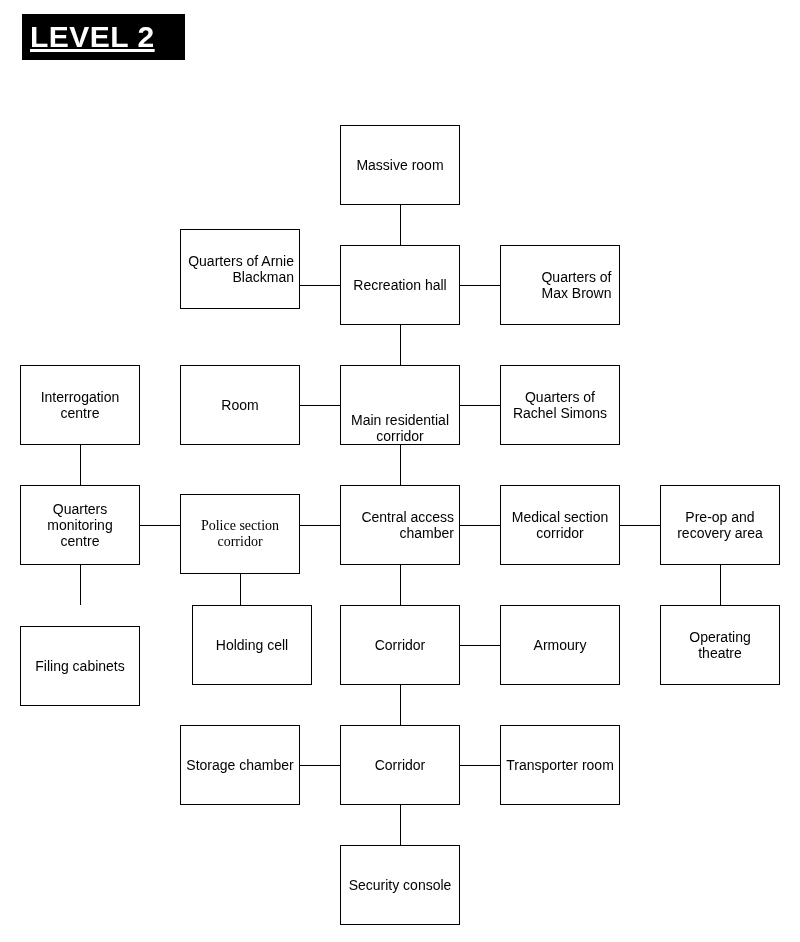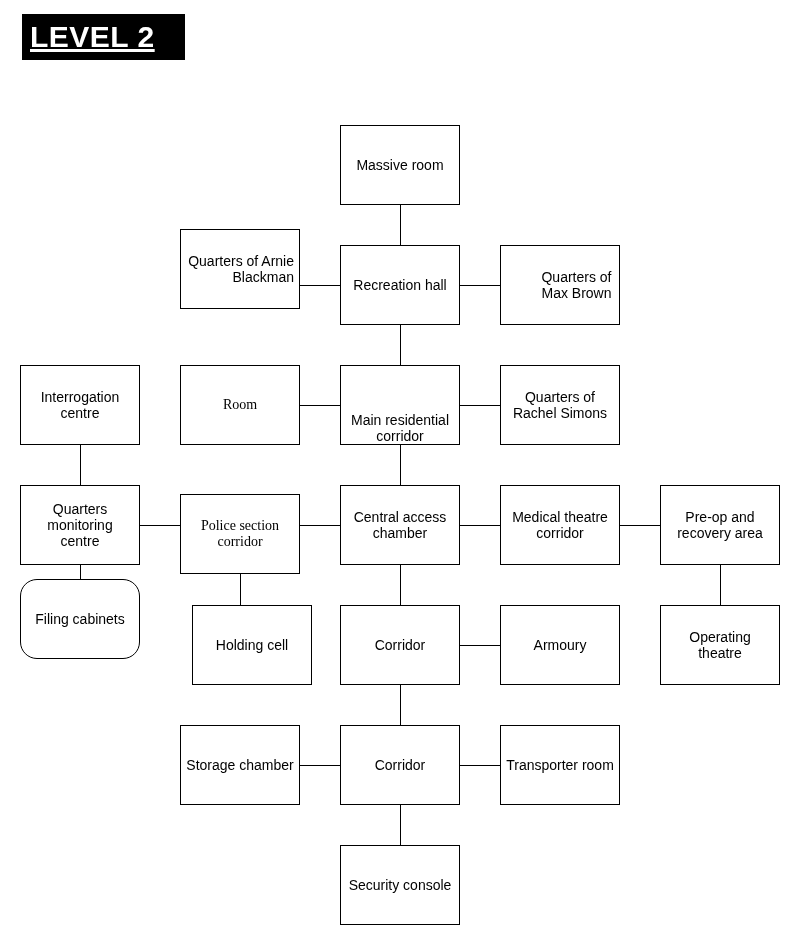--- a/index.html
+++ b/index.html
@@ -72,45 +72,45 @@
       </div>
       <div class="node" style="left: 340px; top: 245px;">
         <span>Recreation hall</span>
       </div>
       <div class="node" style="left: 500px; top: 245px; padding-left: 33px;">
         <span>Quarters of Max Brown</span>
       </div>
       <div class="node" style="left: 20px; top: 365px;">
         <span>Interrogation centre</span>
       </div>
-      <div class="node" style="left: 180px; top: 365px; font-family: Liberation Serif, serif;">
+      <div class="node" style="left: 180px; top: 365px;">
         <span>Room</span>
       </div>
       <div class="node" style="left: 340px; top: 365px; align-items: flex-end;">
         <span>Main residential corridor</span>
       </div>
       <div class="node" style="left: 500px; top: 365px; align-items: center;">
         <span>Quarters of Rachel Simons</span>
       </div>
       <div class="node" style="left: 20px; top: 485px;">
         <span>Quarters monitoring centre</span>
       </div>
       <div class="node" style="left: 180px; top: 494px; font-family: Liberation Serif, serif;">
         <span>Police section corridor</span>
       </div>
-      <div class="node" style="left: 340px; top: 485px;">
+      <div class="node" style="left: 340px; top: 485px; text-align: right;">
         <span>Central access chamber</span>
       </div>
       <div class="node" style="left: 500px; top: 485px;">
-        <span>Medical theatre corridor</span>
+        <span>Medical section corridor</span>
       </div>
       <div class="node" style="left: 660px; top: 485px;">
         <span>Pre-op and recovery area</span>
       </div>
-      <div class="node" style="left: 20px; top: 579px; border-radius: 17px;">
+      <div class="node" style="left: 20px; top: 626px;">
         <span>Filing cabinets</span>
       </div>
       <div class="node" style="left: 180px; top: 605px; margin-left: 12px;">
         <span>Holding cell</span>
       </div>
       <div class="node" style="left: 340px; top: 605px;">
         <span>Corridor</span>
       </div>
       <div class="node" style="left: 500px; top: 605px;">
         <span>Armoury</span>

